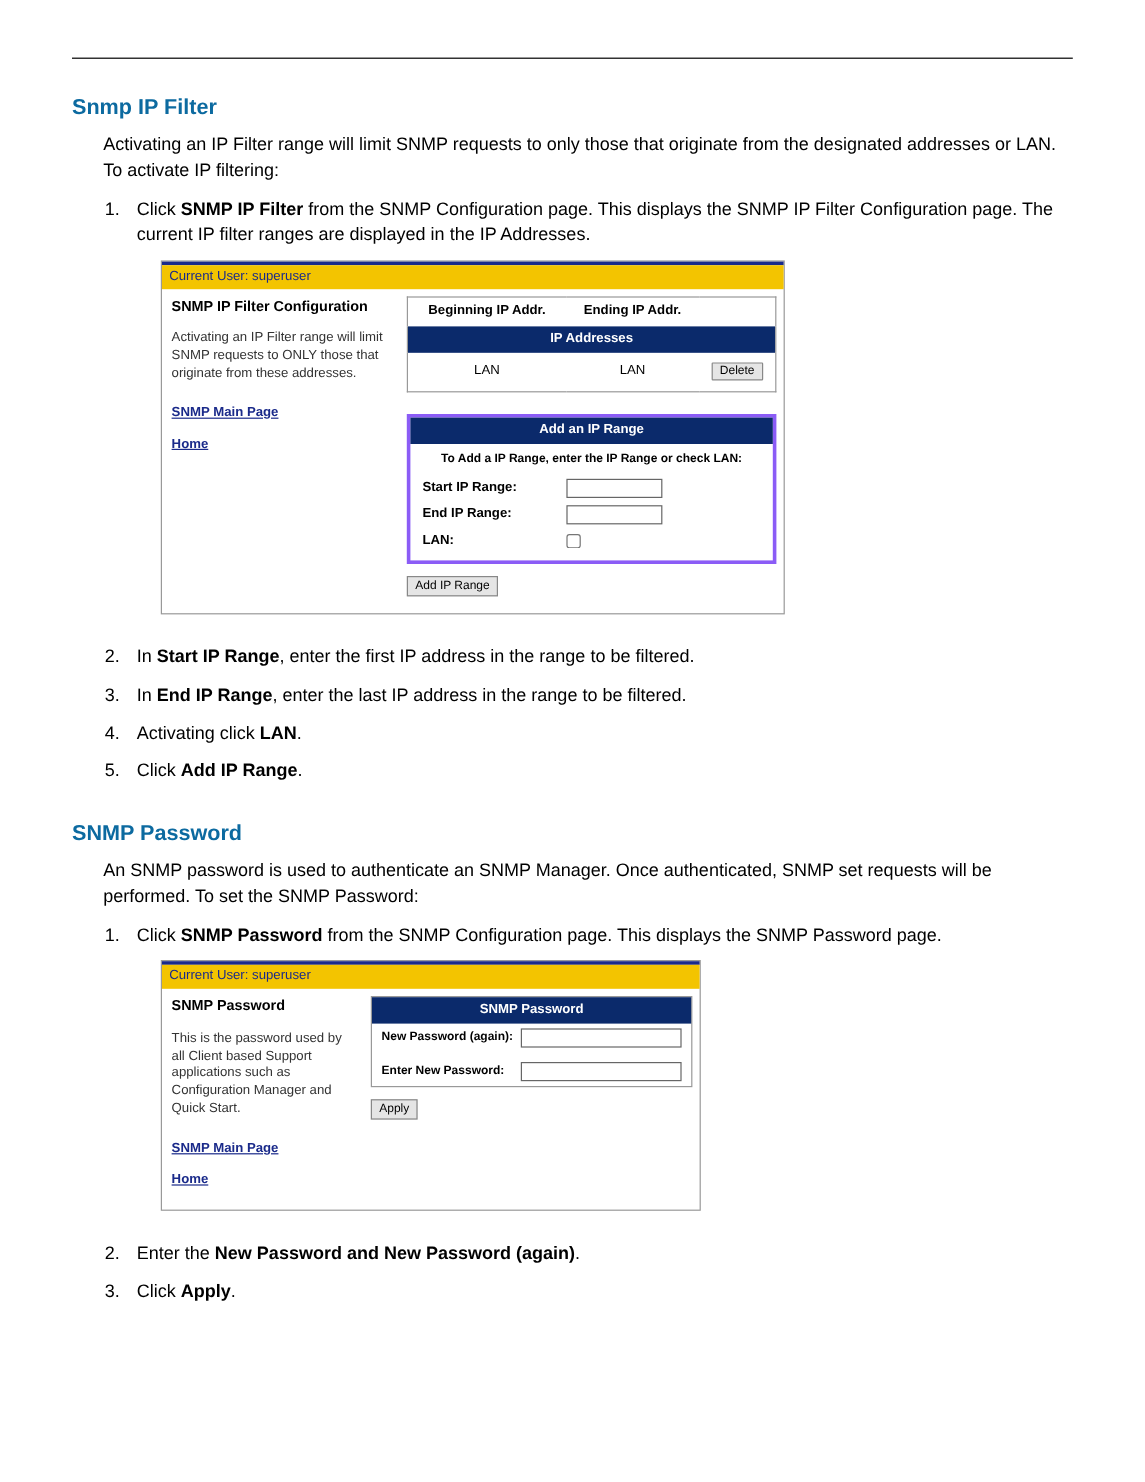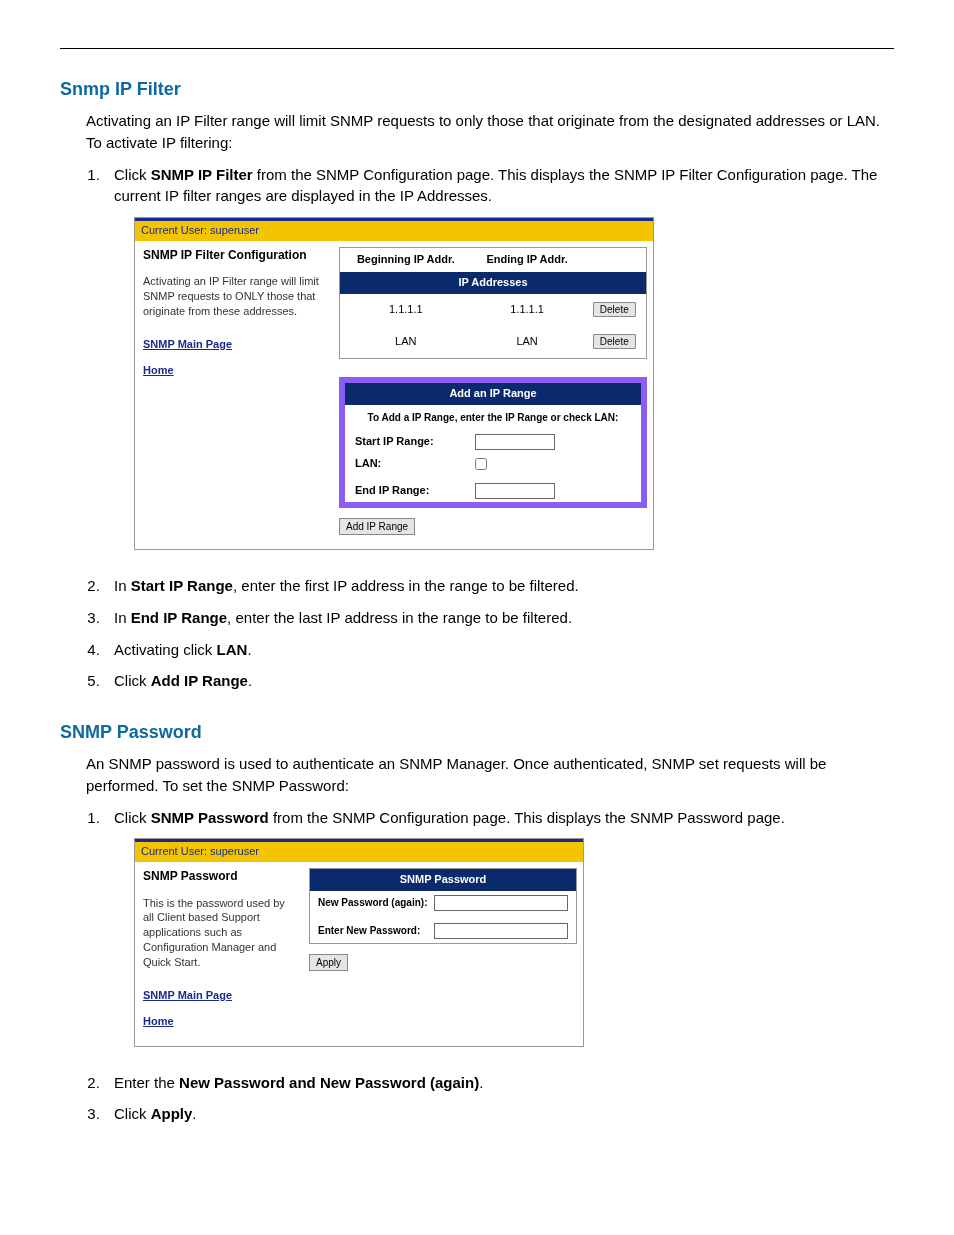--- a/index.html
+++ b/index.html
@@ -23,21 +23,21 @@
   .ss-side { width: 198px; padding: 6px 8px; font-size: 11px; color: #333; }
   .ss-side .ss-title { font-weight: bold; color: #000; margin-bottom: 10px; font-size: 12px; }
   .ss-side .ss-desc { margin-bottom: 18px; line-height: 1.35; }
   .ss-link { color: #1a2a8a; font-weight: bold; text-decoration: underline; display: block; margin-bottom: 10px; }
   .ss-main { flex: 1; padding: 6px 6px 14px 6px; font-size: 11px; }
   .ss-hdr { background: #0b2a6b; color: #fff; font-weight: bold; text-align: center; padding: 3px 0; font-size: 11px; }
   .ss-tbl { width: 100%; border-collapse: collapse; border: 1px solid #999; }
   .ss-tbl th { font-weight: bold; font-size: 11px; padding: 4px; text-align: center; }
   .ss-tbl td { font-size: 11px; padding: 8px 4px; text-align: center; }
   .ss-btn { font-size: 10px; padding: 1px 6px; background: #e5e5e5; border: 1px solid #888; border-radius: 1px; cursor: pointer; }
-  .ss-add-box { border: 6px solid #8b5cf6; margin-top: 18px; }
+  .ss-add-box { border: 3px solid #8b5cf6; margin-top: 18px; }
   .ss-add-note { font-weight: bold; text-align: center; padding: 6px 4px; font-size: 10px; }
   .ss-form-row { display: flex; align-items: center; padding: 3px 10px; }
   .ss-form-label { width: 120px; text-align: left; font-weight: bold; font-size: 11px; padding-right: 8px; }
   .ss-input { border: 1px solid #666; width: 80px; height: 16px; font-size: 10px; }
   .ss-check { width: 12px; height: 12px; }
   .ss-add-ip-btn { margin-top: 10px; font-size: 10px; padding: 2px 6px; background: #e5e5e5; border: 1px solid #888; }
   .ss2 .ss-side { width: 200px; }
   .ss2-box { border: 1px solid #999; }
   .ss2-row { display: flex; align-items: center; padding: 4px 8px; }
   .ss2-label { width: 116px; font-weight: bold; font-size: 10px; text-align: left; }
@@ -74,46 +74,41 @@
                 <th>Beginning IP Addr.</th>
                 <th>Ending IP Addr.</th>
                 <th></th>
               </tr>
               <tr>
                     <td colspan="3" style="padding:0">
                       <div class="ss-hdr">IP Addresses</div>
                     </td>
                   </tr>
               <tr>
-                <td>1.1.1.1</td>
-                <td>1.1.1.1</td>
-                <td><button class="ss-btn">Delete</button></td>
-              </tr>
-              <tr>
                 <td>LAN</td>
                 <td>LAN</td>
                 <td><button class="ss-btn">Delete</button></td>
               </tr>
             </tbody>
               </table>
 
             <div class="ss-add-box">
               <div class="ss-hdr">Add an IP Range</div>
               <div class="ss-add-note">To Add a IP Range, enter the IP Range or check LAN:</div>
               <div class="ss-form-row">
                 <div class="ss-form-label">Start IP Range:</div>
                 <input class="ss-input" style="">
               </div>
+              <div class="ss-form-row">
+                <div class="ss-form-label">End IP Range:</div>
+                <input class="ss-input" style="">
+              </div>
               <div class="ss-form-row" style="padding-bottom:8px">
                 <div class="ss-form-label">LAN:</div>
                 <input type="checkbox" class="ss-check" style="">
-              </div>
-              <div class="ss-form-row">
-                <div class="ss-form-label">End IP Range:</div>
-                <input class="ss-input" style="">
               </div>
             </div>
             <button class="ss-add-ip-btn">Add IP Range</button>
           </div>
         </div>
       </div>
     </li>
     <li>
       <span>In </span><span class="bold">Start IP Range</span><span>, enter the first IP address in the range to be filtered.</span>
     </li>

